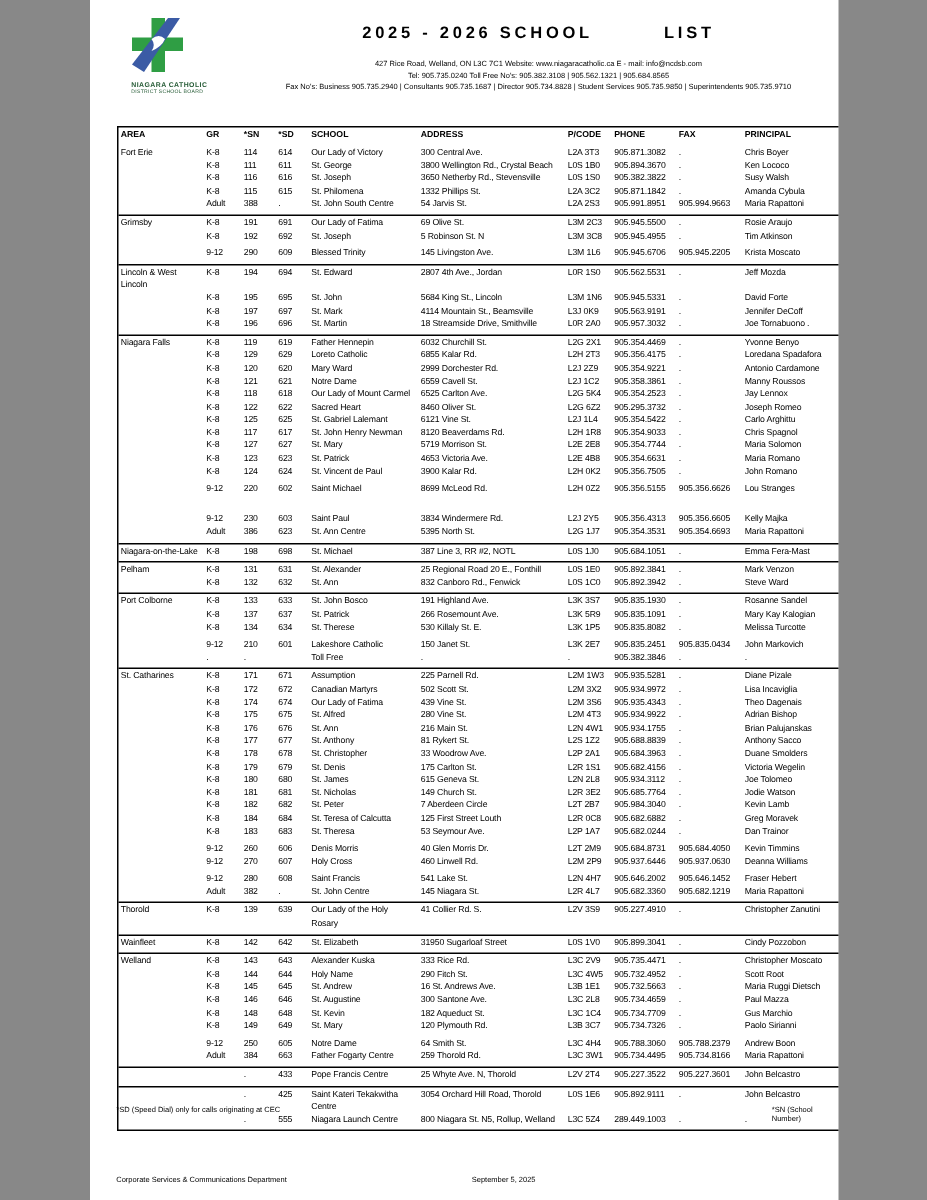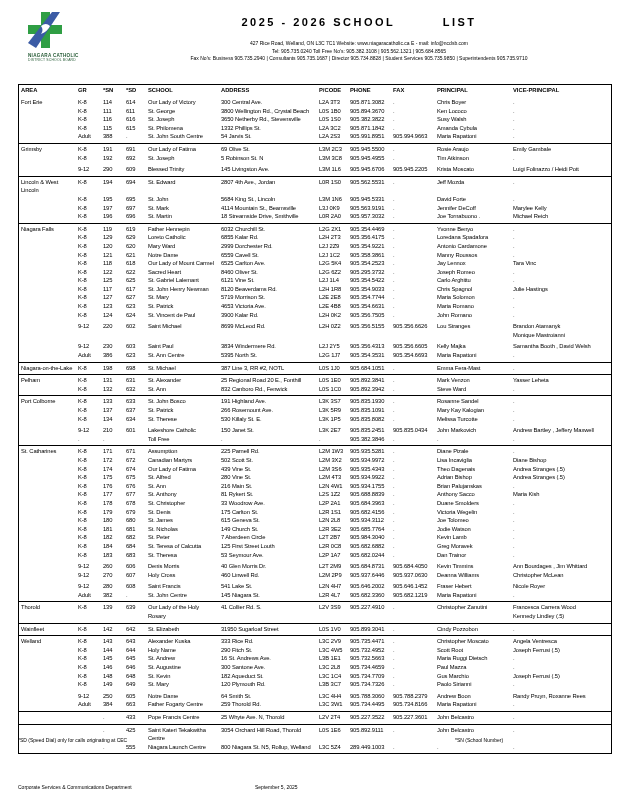--- a/index.html
+++ b/index.html
@@ -1,16 +1,16 @@
 <!DOCTYPE html>
 <html><head>
 <meta charset="utf-8">
 <style>
   html,body{margin:0;padding:0;background:#888;}
-  .page{position:relative;width:618px;height:800px;background:#fff;margin:0 auto;
+  .page{position:relative;width:499px;height:800px;background:#fff;margin:0 auto;
         font-family:"Liberation Sans",sans-serif;color:#000;overflow:hidden;}
   
   .logo{position:absolute;left:28px;top:12px;width:64px;text-align:left;}
   .logo-title{font-size:4.6px;font-weight:bold;color:#245a34;letter-spacing:.3px;margin-top:1px;white-space:nowrap;}
   .logo-sub{font-size:3.4px;color:#245a34;letter-spacing:.2px;white-space:nowrap;}
   .title-row{position:absolute;left:110px;right:10px;top:16px;text-align:center;
              font-size:11px;font-weight:bold;letter-spacing:2.5px;white-space:nowrap;}
   .title-list{display:inline-block;margin-left:42px;}
   .contact{position:absolute;left:110px;right:10px;top:40px;text-align:center;
            font-size:5px;line-height:7.5px;}

